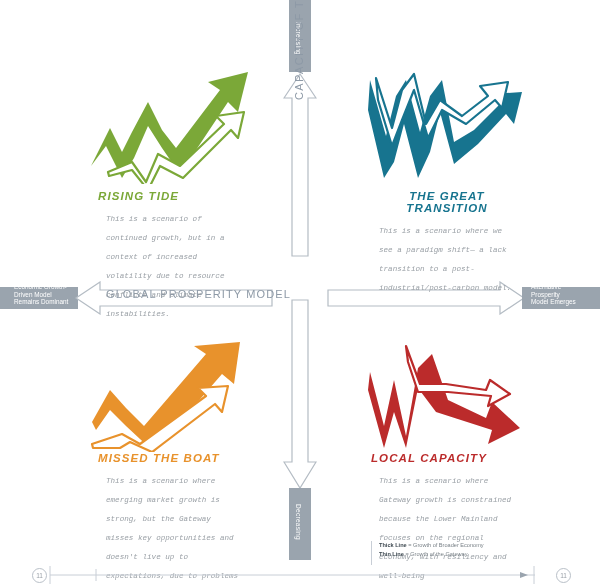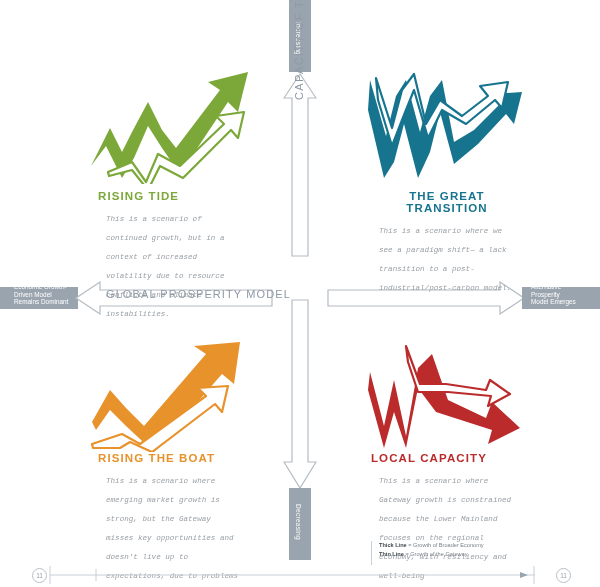--- a/index.html
+++ b/index.html
@@ -44,21 +44,21 @@
   }
   .vert-label{
     position:absolute;left:293px;top:100px;color:#8d99a6;
     font-size:11px;letter-spacing:1.4px;white-space:nowrap;
     transform:rotate(-90deg);transform-origin:left top;
   }
 
   
   .quad{position:absolute;}
   .q-title{
-    font-size:11.5px;letter-spacing:1.1px;font-weight:bold;margin:0 0 4px 0;
+    font-size:11.5px;letter-spacing:1.1px;font-weight:bold;margin:0 0 4px 0;font-style:italic;
   }
   .q-desc{
     font-family:Liberation Mono, monospace;font-style:italic;
     font-size:7.6px;line-height:19px;color:#9aa0a6;margin:8px;
   }
   .q1{left:98px;top:190px;width:150px;}
   .q2{left:371px;top:190px;width:152px;}
   .q3{left:98px;top:452px;width:152px;}
   .q4{left:371px;top:452px;width:150px;}
   .c-green{color:#7ba838;}
@@ -178,21 +178,21 @@
     <div class="q-desc">This is a scenario where we see a paradigm shift— a lack transition to a post-industrial/post-carbon model.</div>
   </div>
 
   <div class="art art3">
     <svg width="165" height="112" viewBox="0 0 165 112">
       <path d="M4 82 L22 50 L38 68 L56 86 L118 14 L106 6 L152 2 L146 44 L134 34 L66 112 L38 86 L22 70 L8 90 Z" fill="#e8922c"></path>
       <path d="M4 104 L34 94 L52 104 L118 56 L110 48 L140 46 L134 72 L127 64 L64 112 L42 102 L32 108 L5 108 Z" fill="#ffffff" stroke="#e8922c" stroke-width="2.2" stroke-linejoin="round"></path>
     </svg>
   </div>
   <div class="quad q3">
-    <div class="q-title c-orange">RISING THE BOAT</div>
+    <div class="q-title c-orange">MISSED THE BOAT</div>
     <div class="q-desc">This is a scenario where emerging market growth is strong, but the Gateway misses key opportunities and doesn't live up to expectations, due to problems with supply chain issues, poor coordination, lack of community buy-in and diminishing industry support.</div>
   </div>
 
   <div class="art art4">
     <svg width="165" height="112" viewBox="0 0 165 112">
       <path d="M8 32 L22 86 L32 40 L44 96 L56 28 L70 14 L86 60 L124 78 L130 62 L158 88 L126 104 L130 90 L74 72 L56 48 L44 108 L32 72 L22 108 L6 50 Z" fill="#bb2b2b"></path>
       <path d="M44 6 L58 44 L84 44 L124 50 L128 40 L148 54 L126 66 L129 56 L86 52 L56 52 L46 22 Z" fill="#ffffff" stroke="#bb2b2b" stroke-width="2.2" stroke-linejoin="round"></path>
     </svg>
   </div>
   <div class="quad q4">

